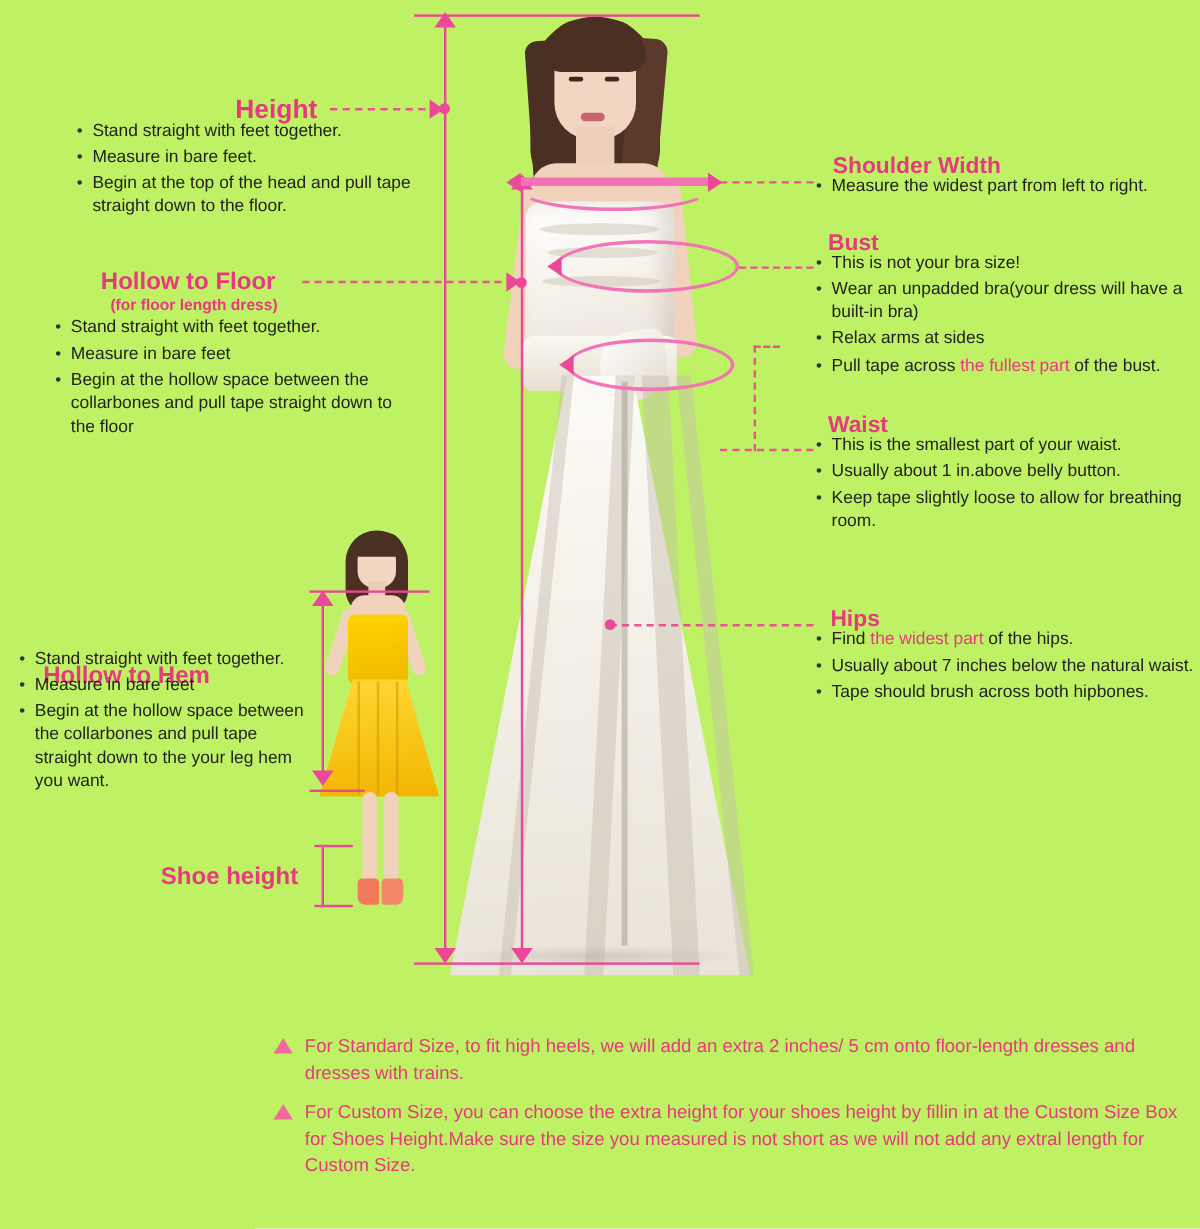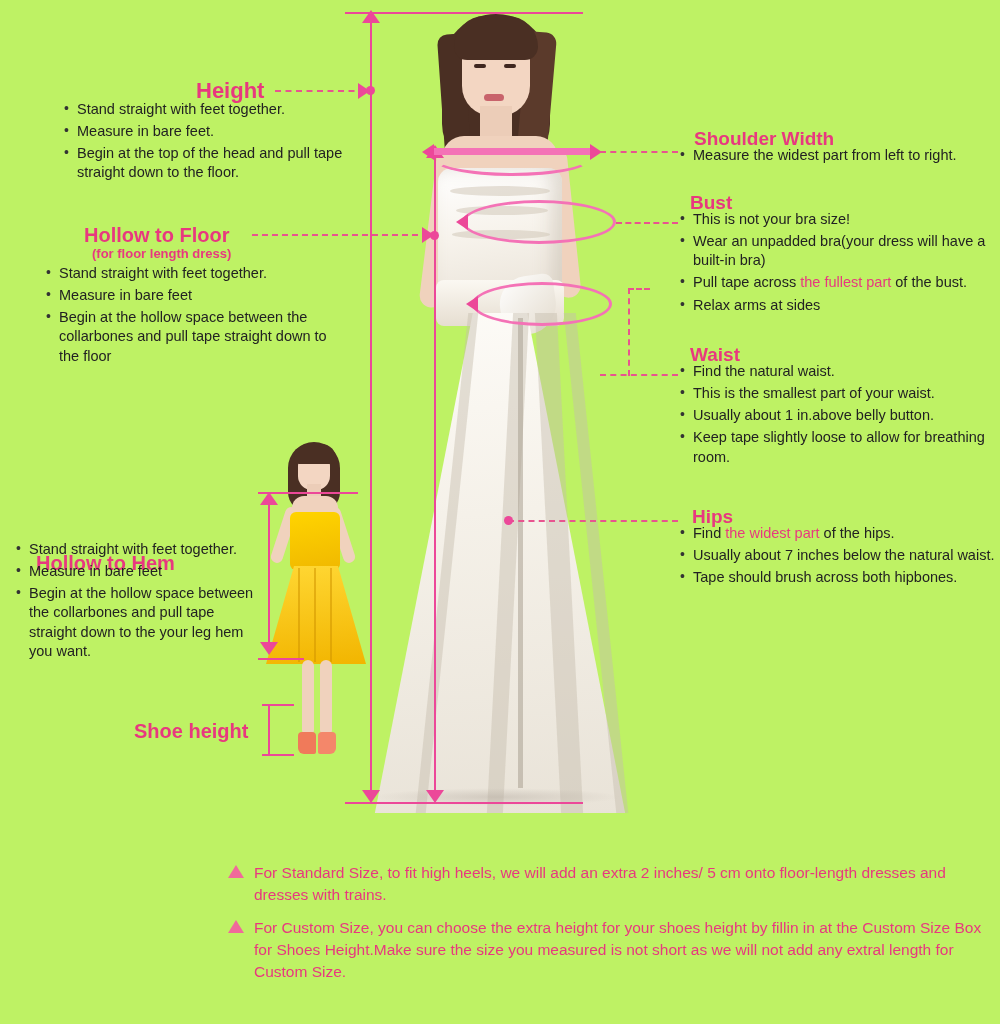--- a/index.html
+++ b/index.html
@@ -328,29 +328,28 @@
     <ul>
       <li>Measure the widest part from left to right.</li>
     </ul>
   </div>
 
   <div class="heading" style="left:690px; top:192px; font-size:19px;">Bust</div>
   <div class="bullets" style="left:678px; top:210px; width:320px; font-size:14.5px;">
     <ul>
       <li>This is not your bra size!</li>
       <li>Wear an unpadded bra(your dress will have a built-in bra)</li>
+      <li>Relax arms at sides</li>
       <li>Pull tape across <span class="pink">the fullest part</span> of the bust.</li>
-      <li>Relax arms at sides</li>
     </ul>
   </div>
 
   <div class="heading" style="left:690px; top:344px; font-size:19px;text-align:center;">Waist</div>
   <div class="bullets" style="left:678px; top:362px; width:320px; font-size:14.5px;">
     <ul>
-      <li>Find the natural waist.</li>
       <li>This is the smallest part of your waist.</li>
       <li>Usually about 1 in.above belly button.</li>
       <li>Keep tape slightly loose to allow for breathing room.</li>
     </ul>
   </div>
 
   <div class="heading" style="left:692px; top:506px; font-size:19px;">Hips</div>
   <div class="bullets" style="left:678px; top:524px; width:320px; font-size:14.5px;">
     <ul>
       <li>Find <span class="pink">the widest part</span> of the hips.</li>

